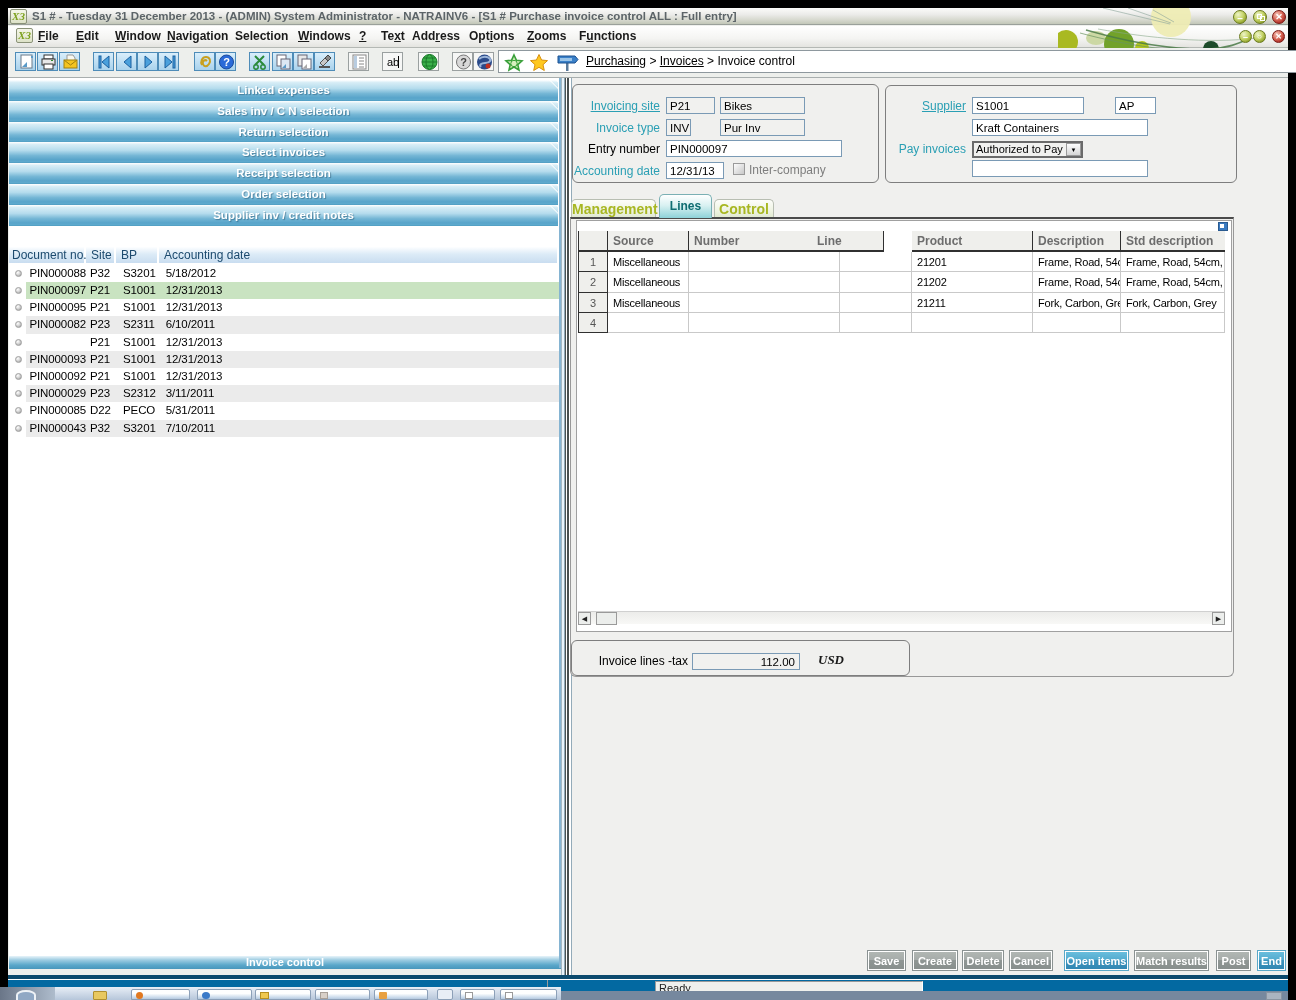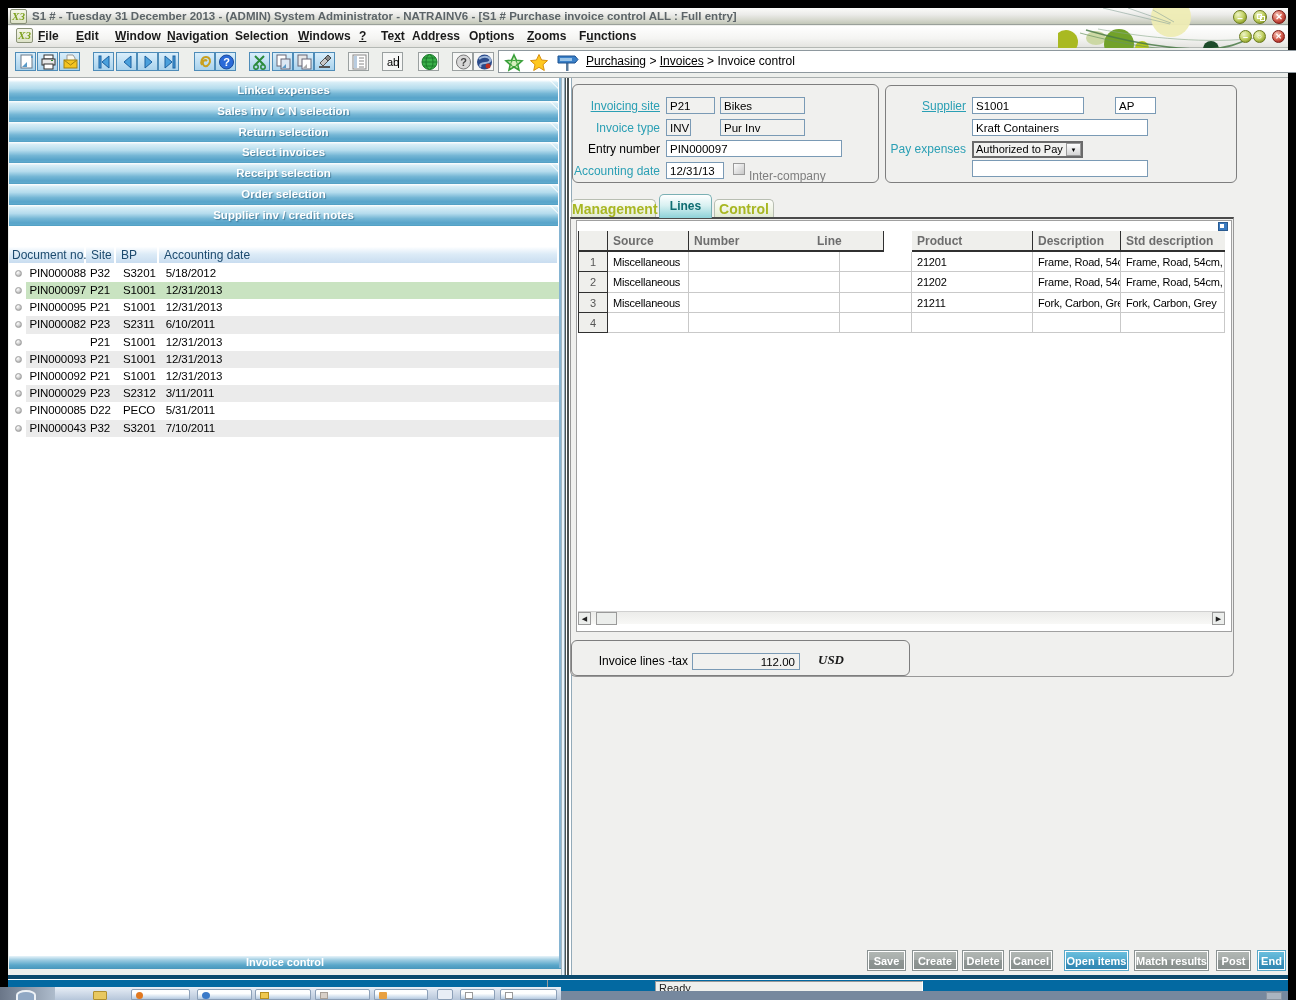--- a/index.html
+++ b/index.html
@@ -428,23 +428,23 @@
   <div class="flabel" style="left:532px;top:112.5px;width:120px;">Invoice type</div>
   <div class="flabel blk" style="left:532px;top:134px;width:120px;">Entry number</div>
   <div class="flabel" style="left:532px;top:155.5px;width:120px;">Accounting date</div>
   <div class="fld gray" style="left:658px;top:89px;width:49px;">P21</div>
   <div class="fld gray" style="left:712px;top:89px;width:85px;">Bikes</div>
   <div class="fld gray" style="left:658px;top:110.5px;width:25px;">INV</div>
   <div class="fld gray" style="left:712px;top:110.5px;width:85px;">Pur Inv</div>
   <div class="fld" style="left:658px;top:132px;width:176px;">PIN000097</div>
   <div class="fld" style="left:658px;top:153.5px;width:58px;">12/31/13</div>
   <div class="abs" style="left:725px;top:155px;width:12px;height:12px;border:1px solid #9a9a9a;background:linear-gradient(135deg,#fcfcfc,#c8c8c8);"></div>
-  <div class="abs" style="left:741px;top:155px;font-size:12px;color:#7e7e7e;margin-top:6px;">Inter-company</div>
+  <div class="abs" style="left:741px;top:155px;font-size:12px;color:#7e7e7e;">Inter-company</div>
   <div class="flabel ul" style="left:838px;top:91px;width:120px;">Supplier</div>
-  <div class="flabel" style="left:838px;top:134px;width:120px;">Pay expenses</div>
+  <div class="flabel" style="left:838px;top:134px;width:120px;">Pay invoices</div>
   <div class="fld" style="left:964px;top:89px;width:112px;">S1001</div>
   <div class="fld" style="left:1107px;top:89px;width:41px;">AP</div>
   <div class="fld" style="left:964px;top:111px;width:176px;">Kraft Containers</div>
   <div class="fld gray" style="left:964px;top:132.5px;width:111px;border:2px solid #6a6a6a;padding-top:0;font-size:11px;line-height:13px;padding-left:2px;">Authorized to Pay
     <span class="abs" style="right:0px;top:0px;width:15px;height:13px;background:linear-gradient(180deg,#fdfdfd,#d6d6d6);border:1px solid #9a9a9a;text-align:center;font-size:6px;line-height:12px;">▼</span>
   </div>
   <div class="fld" style="left:964px;top:152px;width:176px;"></div>
 
   <div class="tab off" style="left:563px;width:85px;">Management</div>
   <div class="tab on" style="left:651px;width:53px;">Lines</div>

